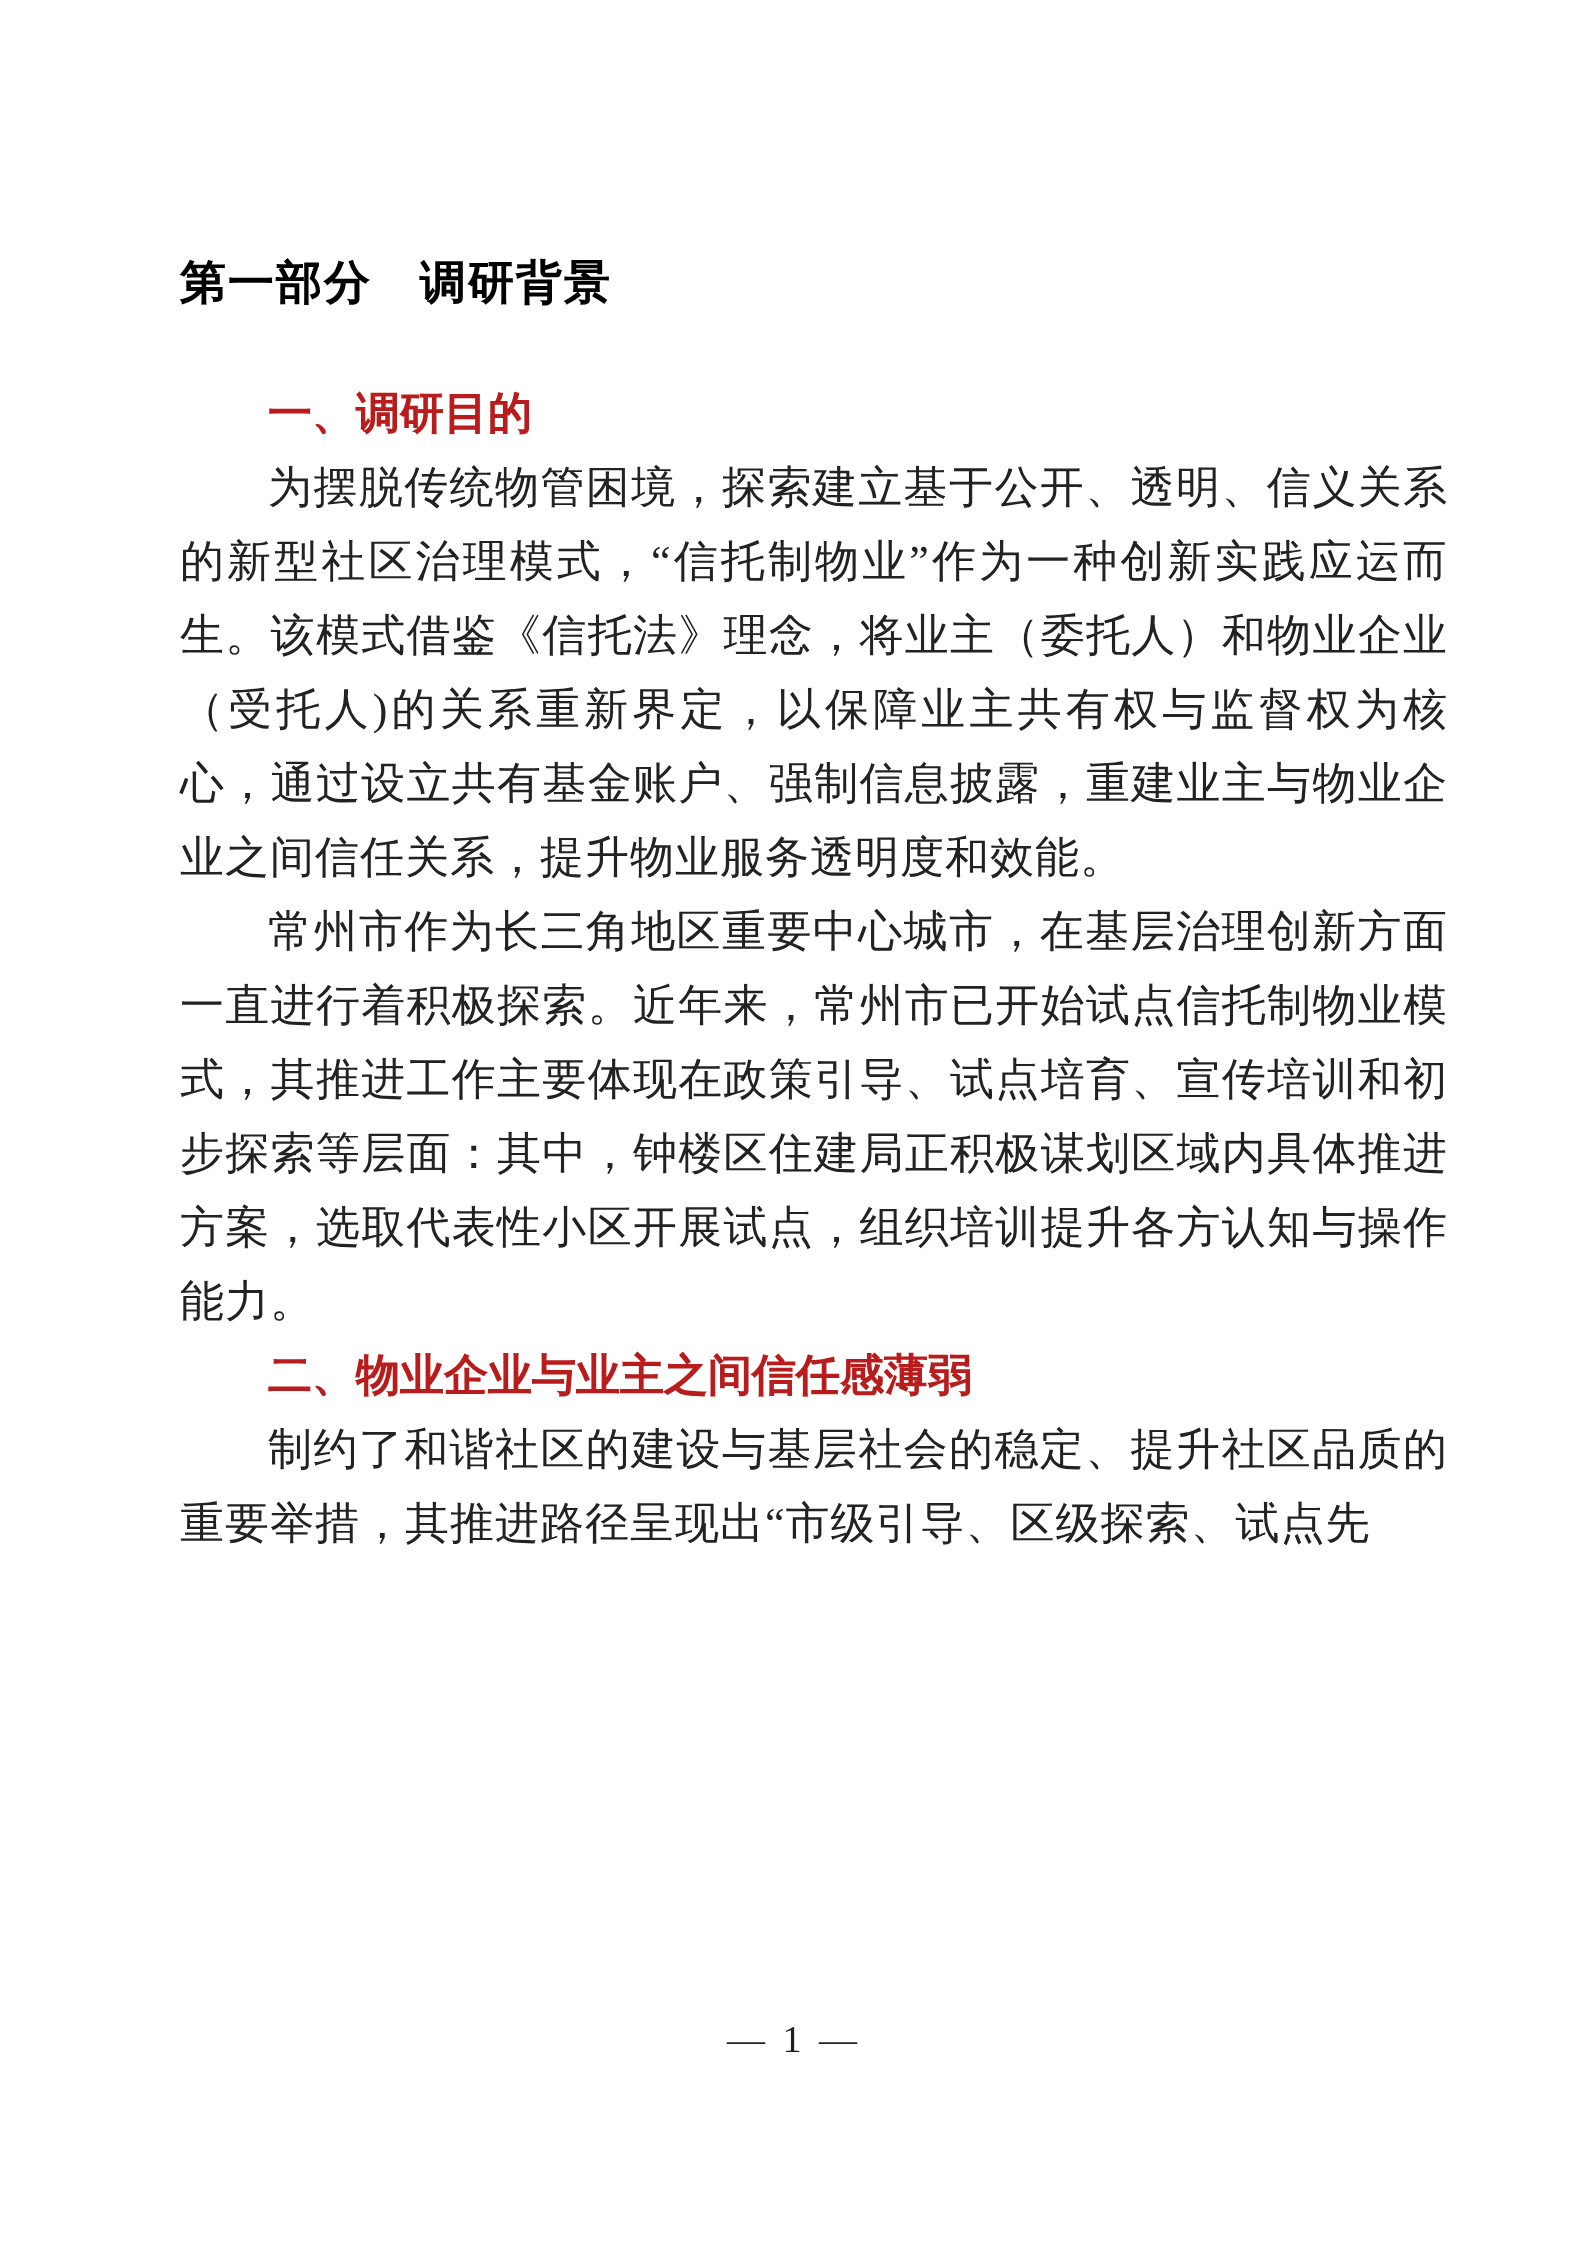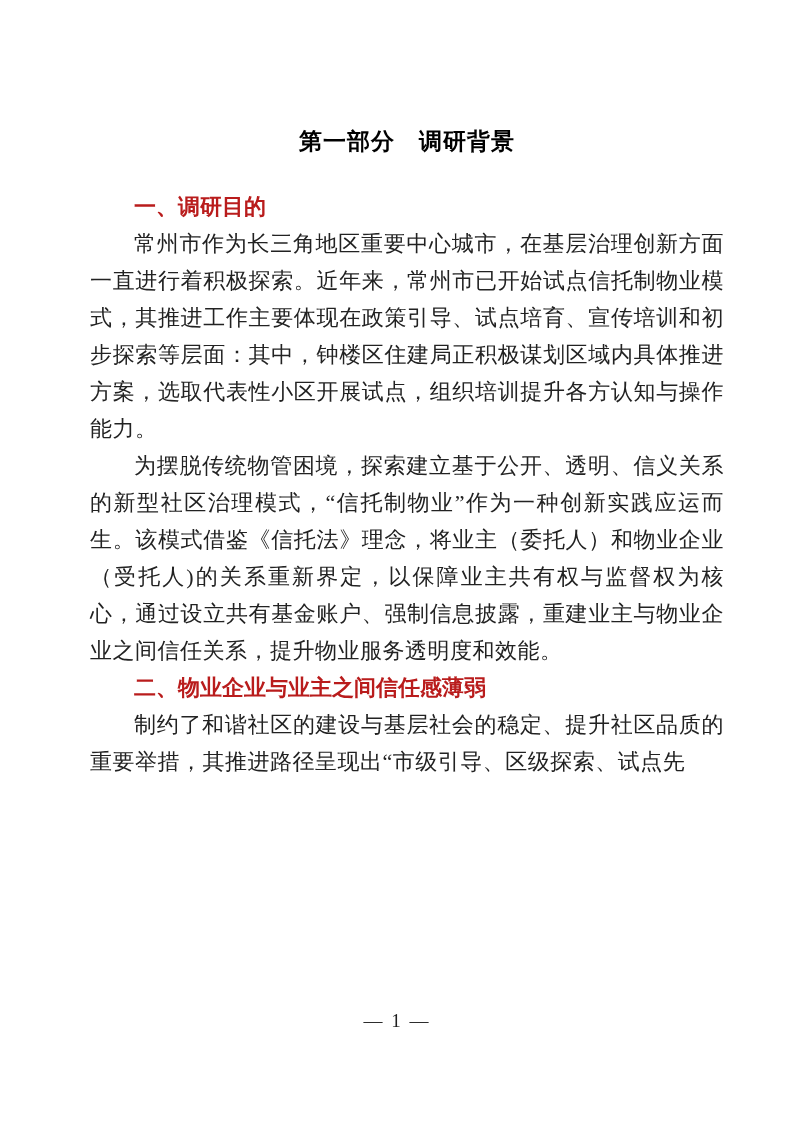--- a/index.html
+++ b/index.html
@@ -21,21 +21,20 @@
     left: 90px;
     top: 123px;
     width: 634px;
   }
   .doc-title {
     margin: 0 0 28px 0;
     font-family: "Liberation Sans", sans-serif;
     font-weight: 700;
     font-size: 23px;
     line-height: 37px;
-    text-align: center;
     color: #000000;
     letter-spacing: 1px;
   }
   .heading {
     font-family: "Liberation Sans", sans-serif;
     font-weight: 700;
     font-size: 22px;
     line-height: 37px;
     text-indent: 2em;
     color: #b91c1c;
@@ -63,22 +62,22 @@
   }
 </style>
 </head>
 <body>
 
 <div class="page">
   <div class="content">
     <h1 class="doc-title">第一部分　调研背景</h1>
     <div>
         <div class="heading">一、调研目的</div>
+        <p class="para">为摆脱传统物管困境，探索建立基于公开、透明、信义关系的新型社区治理模式，“信托制物业”作为一种创新实践应运而生。该模式借鉴《信托法》理念，将业主（委托人）和物业企业（受托人)的关系重新界定，以保障业主共有权与监督权为核心，通过设立共有基金账户、强制信息披露，重建业主与物业企业之间信任关系，提升物业服务透明度和效能。</p>
         <p class="para">常州市作为长三角地区重要中心城市，在基层治理创新方面一直进行着积极探索。近年来，常州市已开始试点信托制物业模式，其推进工作主要体现在政策引导、试点培育、宣传培训和初步探索等层面：其中，钟楼区住建局正积极谋划区域内具体推进方案，选取代表性小区开展试点，组织培训提升各方认知与操作能力。</p>
-        <p class="para">为摆脱传统物管困境，探索建立基于公开、透明、信义关系的新型社区治理模式，“信托制物业”作为一种创新实践应运而生。该模式借鉴《信托法》理念，将业主（委托人）和物业企业（受托人)的关系重新界定，以保障业主共有权与监督权为核心，通过设立共有基金账户、强制信息披露，重建业主与物业企业之间信任关系，提升物业服务透明度和效能。</p>
         <div class="heading">二、物业企业与业主之间信任感薄弱</div>
         <p class="para">制约了和谐社区的建设与基层社会的稳定、提升社区品质的重要举措，其推进路径呈现出“市级引导、区级探索、试点先</p>
       </div>
   </div>
   <div class="footer">
     <span>— 1 —</span>
   </div>
 </div>
 
 </body></html>

